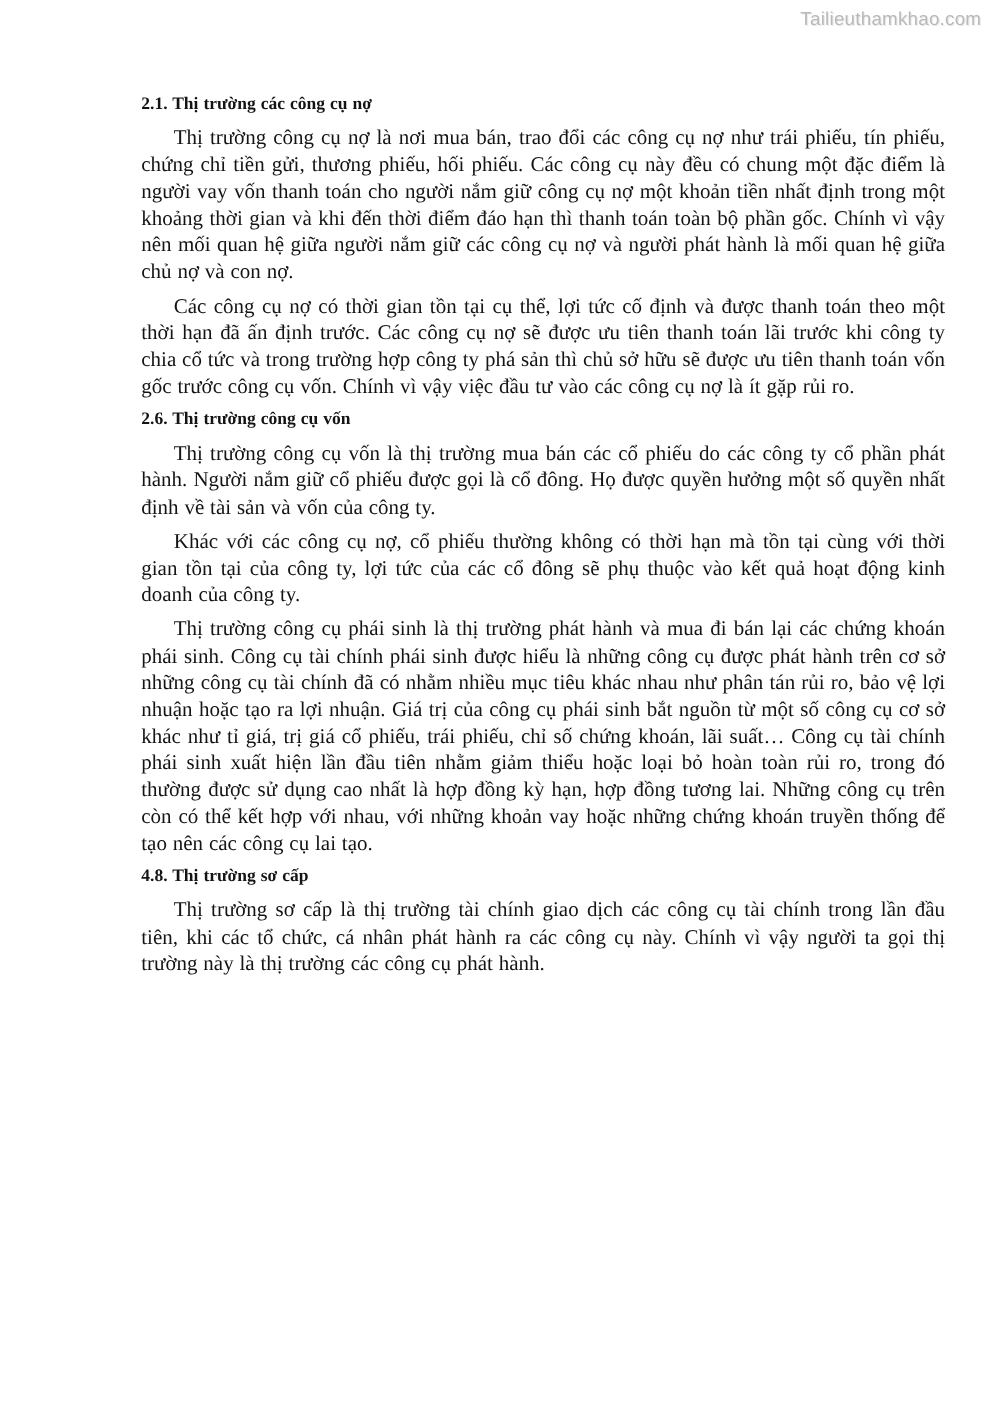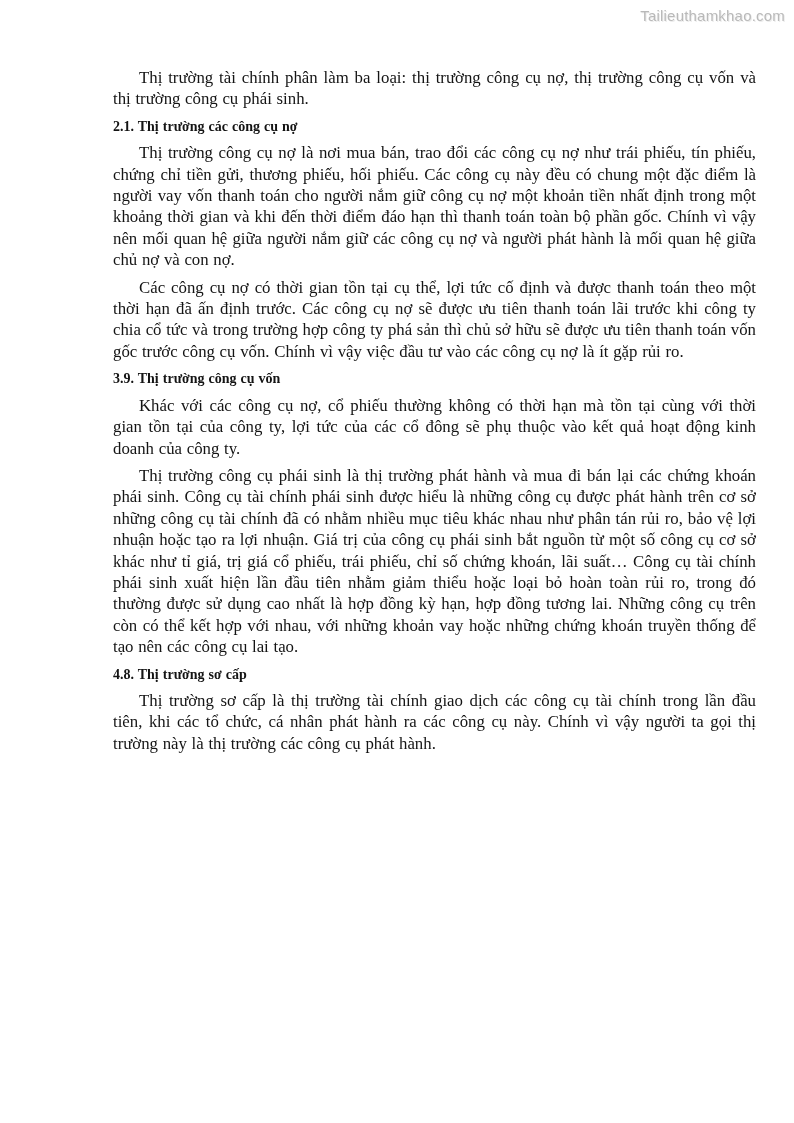--- a/index.html
+++ b/index.html
@@ -59,30 +59,30 @@
 </style>
 </head>
 <body>
 
 <div class="page">
 
   <div class="watermark">Tailieuthamkhao.com</div>
 
   <div class="content">
 
-    <p class="para">Thị trường tài chính phân làm ba loại: thị trường công cụ nợ, thị trường công cụ vốn và thị trường công cụ phái sinh.</p>
 
     <h3 class="heading">2.1. Thị trường các công cụ nợ</h3>
 
     <p class="para">Thị trường công cụ nợ là nơi mua bán, trao đổi các công cụ nợ như trái phiếu, tín phiếu, chứng chỉ tiền gửi, thương phiếu, hối phiếu. Các công cụ này đều có chung một đặc điểm là người vay vốn thanh toán cho người nắm giữ công cụ nợ một khoản tiền nhất định trong một khoảng thời gian và khi đến thời điểm đáo hạn thì thanh toán toàn bộ phần gốc. Chính vì vậy nên mối quan hệ giữa người nắm giữ các công cụ nợ và người phát hành là mối quan hệ giữa chủ nợ và con nợ.</p>
 
     <p class="para">Các công cụ nợ có thời gian tồn tại cụ thể, lợi tức cố định và được thanh toán theo một thời hạn đã ấn định trước. Các công cụ nợ sẽ được ưu tiên thanh toán lãi trước khi công ty chia cổ tức và trong trường hợp công ty phá sản thì chủ sở hữu sẽ được ưu tiên thanh toán vốn gốc trước công cụ vốn. Chính vì vậy việc đầu tư vào các công cụ nợ là ít gặp rủi ro.</p>
 
-    <h3 class="heading">3.9. Thị trường công cụ vốn</h3>
+    <h3 class="heading">2.6. Thị trường công cụ vốn</h3>
 
+    <p class="para">Thị trường công cụ vốn là thị trường mua bán các cổ phiếu do các công ty cổ phần phát hành. Người nắm giữ cổ phiếu được gọi là cổ đông. Họ được quyền hưởng một số quyền nhất định về tài sản và vốn của công ty.</p>
 
     <p class="para">Khác với các công cụ nợ, cổ phiếu thường không có thời hạn mà tồn tại cùng với thời gian tồn tại của công ty, lợi tức của các cổ đông sẽ phụ thuộc vào kết quả hoạt động kinh doanh của công ty.</p>
 
 
 
     <p class="para">Thị trường công cụ phái sinh là thị trường phát hành và mua đi bán lại các chứng khoán phái sinh. Công cụ tài chính phái sinh được hiểu là những công cụ được phát hành trên cơ sở những công cụ tài chính đã có nhằm nhiều mục tiêu khác nhau như phân tán rủi ro, bảo vệ lợi nhuận hoặc tạo ra lợi nhuận. Giá trị của công cụ phái sinh bắt nguồn từ một số công cụ cơ sở khác như tỉ giá, trị giá cổ phiếu, trái phiếu, chỉ số chứng khoán, lãi suất… Công cụ tài chính phái sinh xuất hiện lần đầu tiên nhằm giảm thiểu hoặc loại bỏ hoàn toàn rủi ro, trong đó thường được sử dụng cao nhất là hợp đồng kỳ hạn, hợp đồng tương lai. Những công cụ trên còn có thể kết hợp với nhau, với những khoản vay hoặc những chứng khoán truyền thống để tạo nên các công cụ lai tạo.</p>
 
 
     <h3 class="heading">4.8. Thị trường sơ cấp</h3>
 

